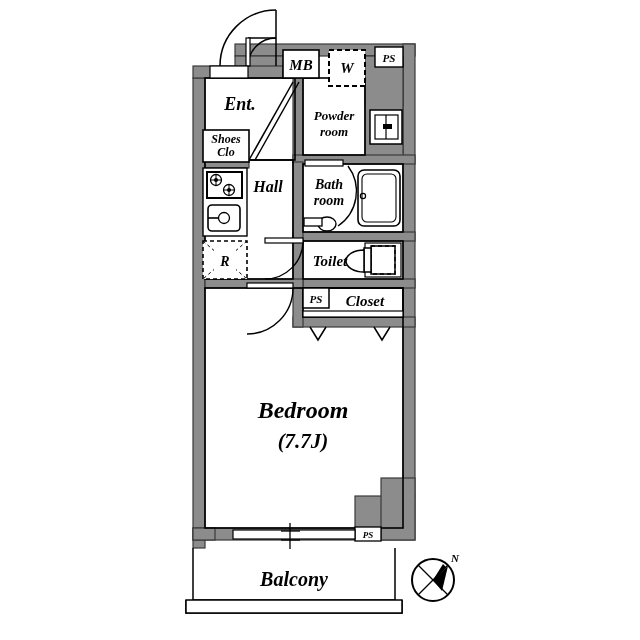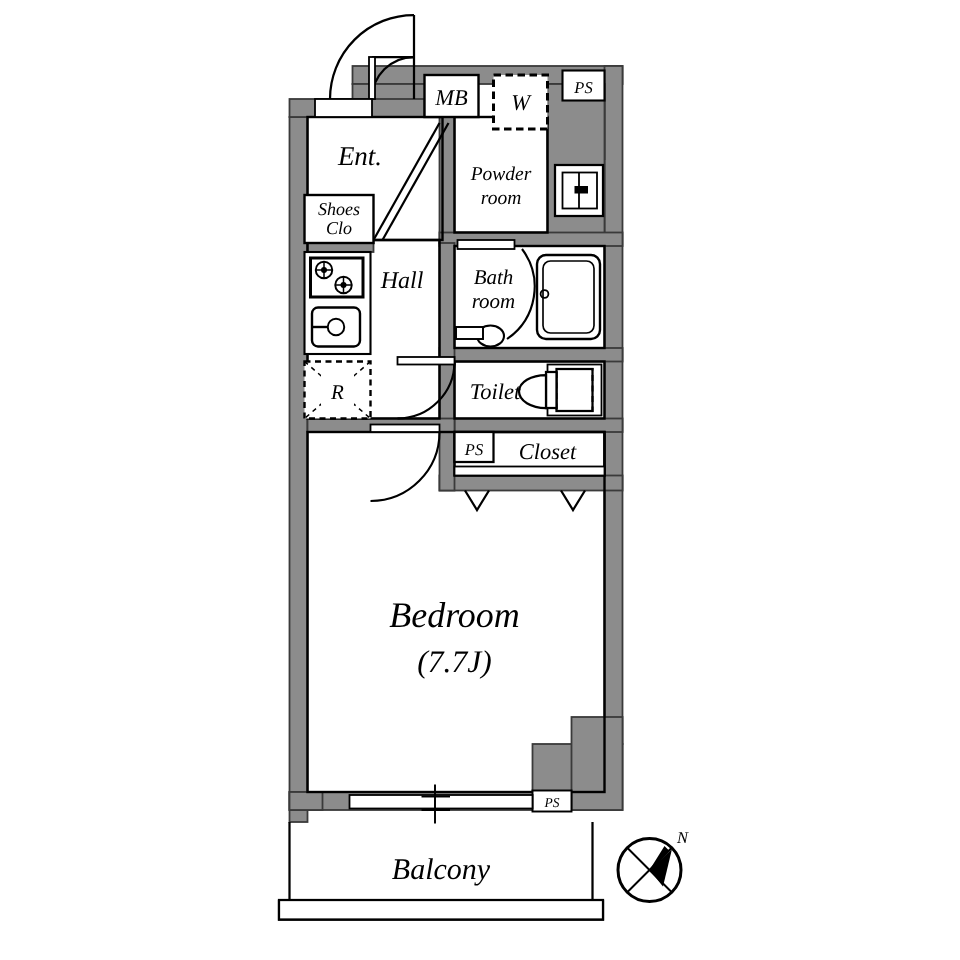--- a/index.html
+++ b/index.html
@@ -1,19 +1,19 @@
 <!DOCTYPE html>
 <html><head>
 <meta charset="utf-8">
 <title>Floor Plan</title>
 <style>
   html,body{margin:0;padding:0;background:#ffffff;}
   body{width:640px;height:640px;overflow:hidden;
        font-family:"Liberation Serif", serif;}
-  #plan{position:relative;width:640px;height:504px;}
+  #plan{position:relative;width:640px;height:504px;font-weight:bold;}
   svg{display:block;}
   .rlabel{font-family:"Liberation Serif", serif;font-style:italic;fill:#000;}
 </style>
 </head>
 <body>
 
 <div id="plan">
 <svg width="640" height="640" viewBox="0 0 640 640">
 
   <g>

